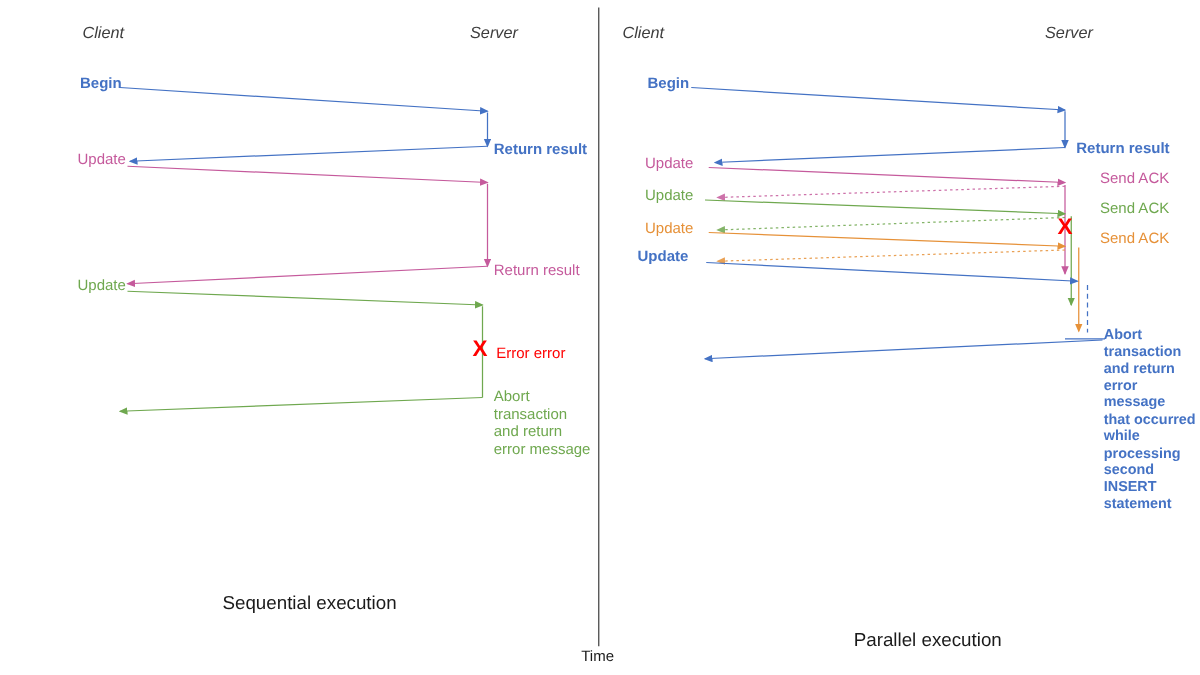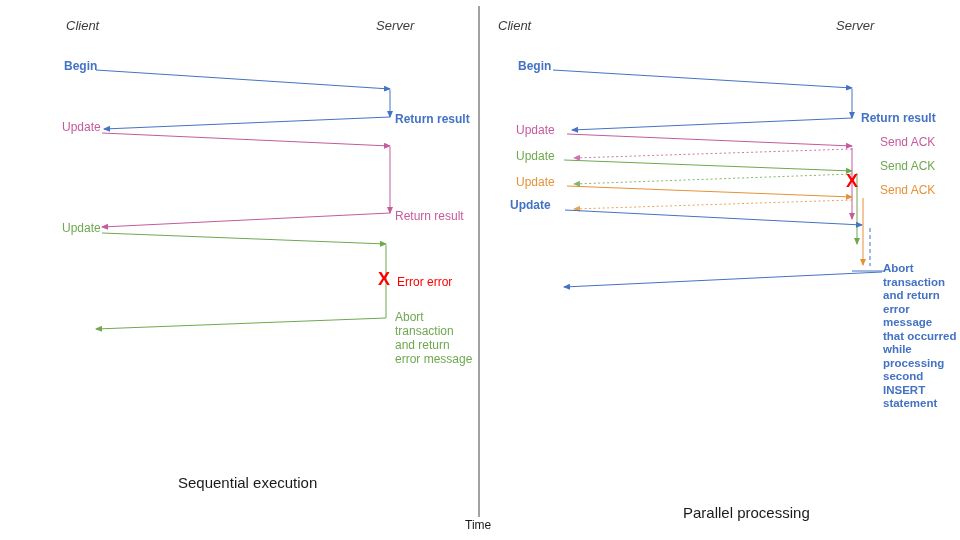--- a/index.html
+++ b/index.html
@@ -141,17 +141,17 @@
 and return
 error
 message
 that occurred
 while
 processing
 second
 INSERT
 statement</div>
 
-  <div class="lbl cap" style="left:667px;top:506px">Parallel processing</div>
+  <div class="lbl cap" style="left:667px;top:506px">Parallel execution</div>
 
   <div class="lbl time" style="left:449px;top:518px">Time</div>
 
 </div>
 
 </body></html>

